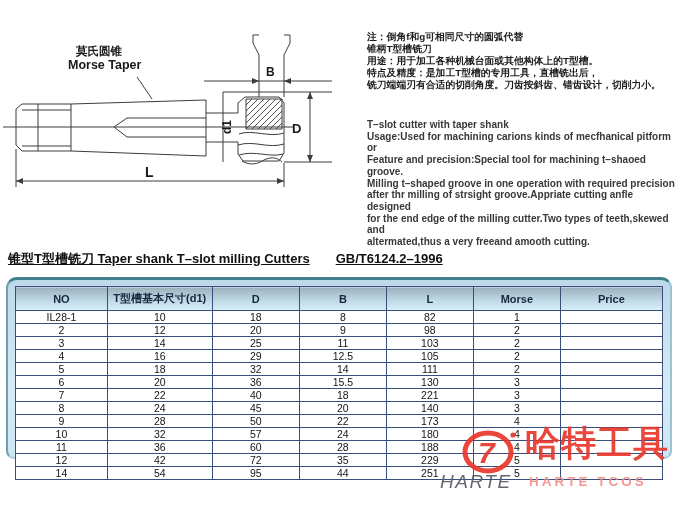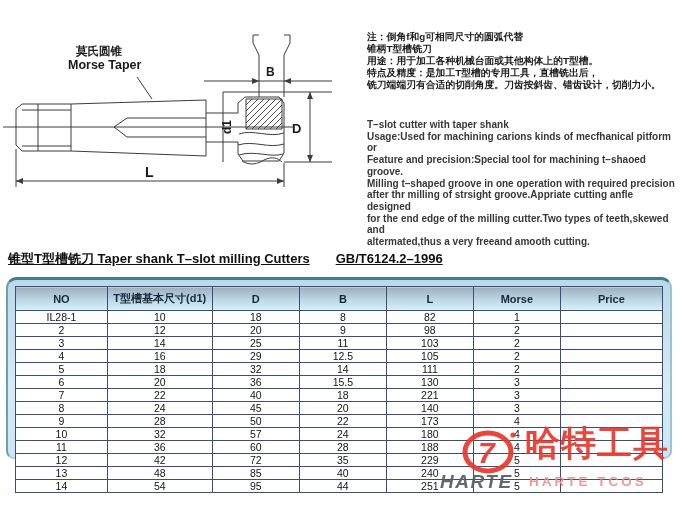--- a/index.html
+++ b/index.html
@@ -40,21 +40,21 @@
     background:#ffffff;color:#141414;font-size:10.5px;
     border:1px solid #3a4d7c;padding:0;text-align:center;vertical-align:middle;}
   
   .watermark{position:absolute;left:0;top:0;width:680px;height:512px;
     pointer-events:none;opacity:.92;}
   .wm-logo{position:absolute;left:462px;top:429px;}
   .wm-cn{position:absolute;left:525px;top:420px;font-size:35px;font-weight:bold;
     color:#e8372c;letter-spacing:1px;white-space:nowrap;}
   .wm-sub{position:absolute;left:529px;top:474px;font-size:13.5px;font-weight:bold;
     color:#f0918a;letter-spacing:3px;white-space:nowrap;}
-  .wm-italic{position:absolute;left:440px;top:471px;font-size:19px;font-weight:bold;
+  .wm-italic{position:absolute;left:440px;top:471px;font-size:19px;font-weight:normal;
     font-style:italic;color:#585d63;letter-spacing:1.5px;white-space:nowrap;text-align:center;}
 </style>
 </head>
 <body>
 
 <div class="drawing">
   <svg width="350" height="240" viewBox="0 0 350 240">
     <g stroke="#3c3c3c" stroke-width="1" fill="none">
 
       <line x1="3" y1="127" x2="293" y2="127"></line>
@@ -263,29 +263,20 @@
         <tr>
           <td>12</td>
           <td>42</td>
           <td>72</td>
           <td>35</td>
           <td>229</td>
           <td>5</td>
           <td></td>
         </tr>
         <tr>
-          <td>13</td>
-          <td>48</td>
-          <td>85</td>
-          <td>40</td>
-          <td>240</td>
-          <td>5</td>
-          <td></td>
-        </tr>
-        <tr>
           <td>14</td>
           <td>54</td>
           <td>95</td>
           <td>44</td>
           <td>251</td>
           <td>5</td>
           <td></td>
         </tr>
       </tbody>
   </table>

